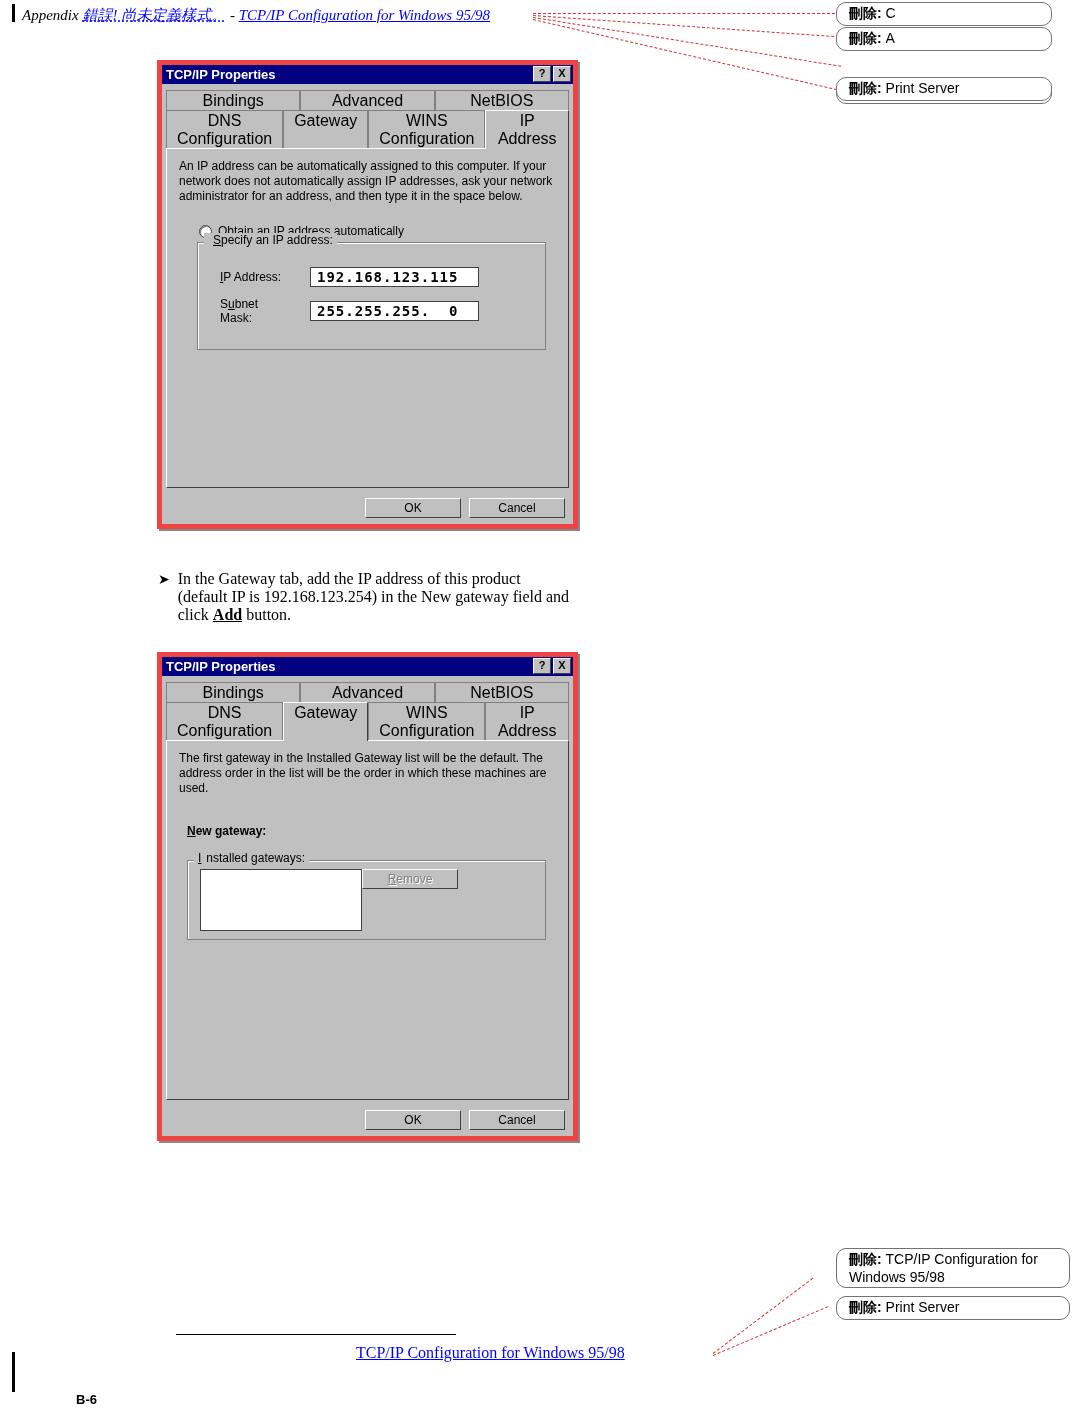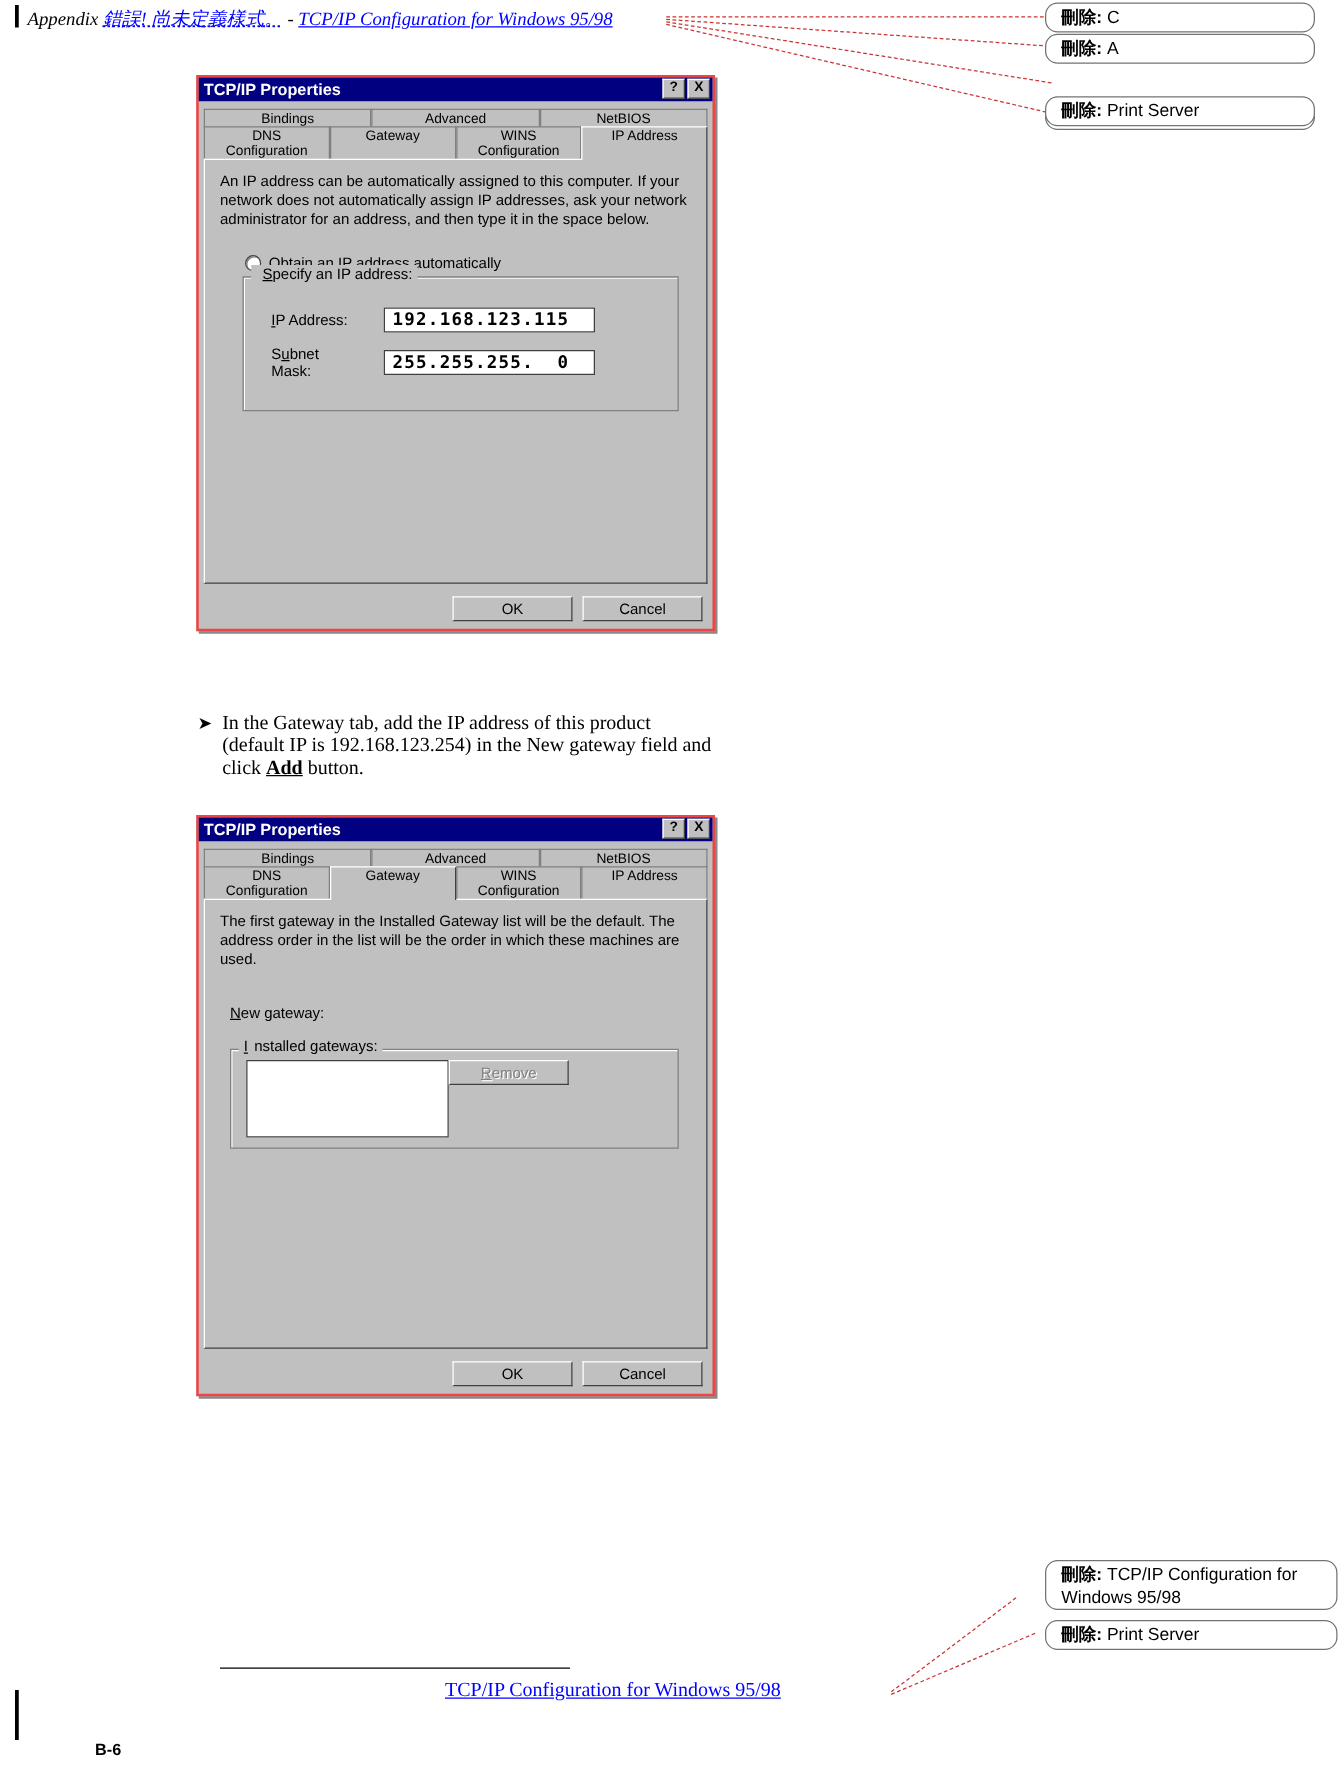--- a/index.html
+++ b/index.html
@@ -72,39 +72,39 @@
   .page-num {
     position: absolute;
     font-family: Arial, sans-serif;
     font-size: 13px;
     font-weight: bold;
   }
   
   .dlg {
     position: absolute;
     background: #c0c0c0;
-    border: 2px solid #ef4444;
+    border: 5px solid #ef4444;
     box-shadow: 2px 2px 0 #888;
     font-family: "MS Sans Serif", Arial, sans-serif;
     font-size: 12px;
   }
   .dlg .title {
     background: #000080;
     color: #fff;
     font-weight: bold;
     padding: 2px 4px;
     font-size: 13px;
     position: relative;
   }
   .dlg .title .btns { position:absolute; right:2px; top:1px; display:flex; gap:2px;}
   .dlg .title .sq { width:16px; height:14px; background:#c0c0c0; border:1px solid #fff; border-right-color:#404040; border-bottom-color:#404040; color:#000; font-size:11px; font-weight:bold; text-align:center; line-height:12px; font-family:Arial;}
   .dlg .tabs { display:flex; flex-wrap:wrap; padding:6px 4px 0 4px; }
   .dlg .tab {
     border:1px solid #808080; border-bottom:none; background:#c0c0c0;
-    padding:1px 10px; font-size:11px; margin-right:0px; margin-bottom:-1px;
+    padding:1px 10px; font-size:16px; margin-right:0px; margin-bottom:-1px;
     position:relative;
   }
   .dlg .tab.active { background:#c0c0c0; border-color:#fff #404040 #c0c0c0 #fff; z-index:2; }
   .dlg .tabrow { display:flex; width:100%; }
   .dlg .tabrow .tab { flex:1; text-align:center; }
   .dlg .panel {
     margin:0 4px 4px 4px; background:#c0c0c0;
     border:1px solid #fff; border-right-color:#404040; border-bottom-color:#404040;
     padding:10px 12px 8px 12px; position:relative; min-height:320px;
   }
@@ -230,21 +230,21 @@
       </div>
     <div class="tabrow" id="dlg2-tabs-row2">
         <div class="tab">DNS Configuration</div>
         <div class="tab active">Gateway</div>
         <div class="tab">WINS Configuration</div>
         <div class="tab">IP Address</div>
       </div>
   </div>
   <div class="panel" style="min-height:340px;">
     <div class="desc">The first gateway in the Installed Gateway list will be the default. The address order in the list will be the order in which these machines are used.</div>
-    <div style="margin:28px 0 4px 8px; font-size:12px;"><span class="und">N</span>ew gateway:</div>
+    <div style="margin:28px 0 4px 8px; font-size:12px;font-weight:bold;"><span class="und">N</span>ew gateway:</div>
     <div class="group" style="margin:22px 10px 0 8px; padding:8px 12px 8px 12px;">
       <div class="legend" style="top:-10px;"><span class="und">I</span>nstalled gateways:</div>
       <div style="display:flex; align-items:flex-start; ">
         <div class="listbox"></div>
         <div class="wbtn disabled"><span class="und">R</span>emove</div>
       </div>
     </div>
   </div>
   <div class="btnrow">
     <div class="wbtn">OK</div>

